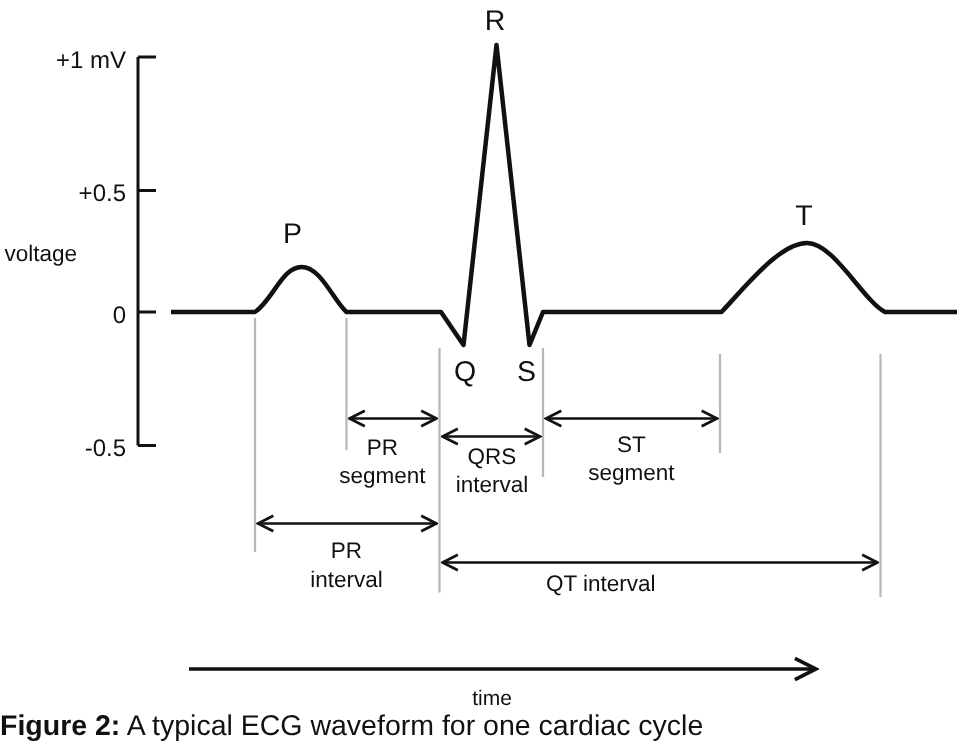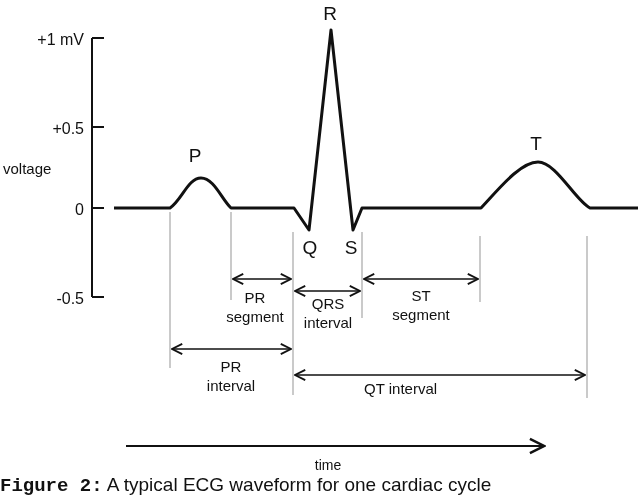--- a/index.html
+++ b/index.html
@@ -1,20 +1,20 @@
 <!DOCTYPE html>
 <html><head>
 <meta charset="utf-8">
 <style>
   html, body { margin:0; padding:0; background:#ffffff; }
   body { width:640px; height:501px; overflow:hidden; position:relative; font-family:"Liberation Sans", sans-serif; color:#111; }
   #fig { position:absolute; left:0; top:0; width:640px; height:501px; }
   .lbl { font-family:"Liberation Sans", sans-serif; fill:#111; }
   .caption { position:absolute; left:0; top:474px; width:700px; white-space:nowrap; font-size:19px; color:#111; }
-  .caption b { font-weight:bold;font-family:Liberation Mono, monospace; }
+  .caption b { font-weight:bold; }
 </style>
 </head>
 <body>
 
 <svg id="fig" viewBox="0 0 640 501" xmlns="http://www.w3.org/2000/svg">
   <defs>
     <marker id="ah" viewBox="0 0 10 10" refX="9" refY="5" markerWidth="8" markerHeight="8" orient="auto-start-reverse">
       <path d="M1,1 L9,5 L1,9" fill="none" stroke="#111" stroke-width="1.4"></path>
     </marker>
   </defs>

